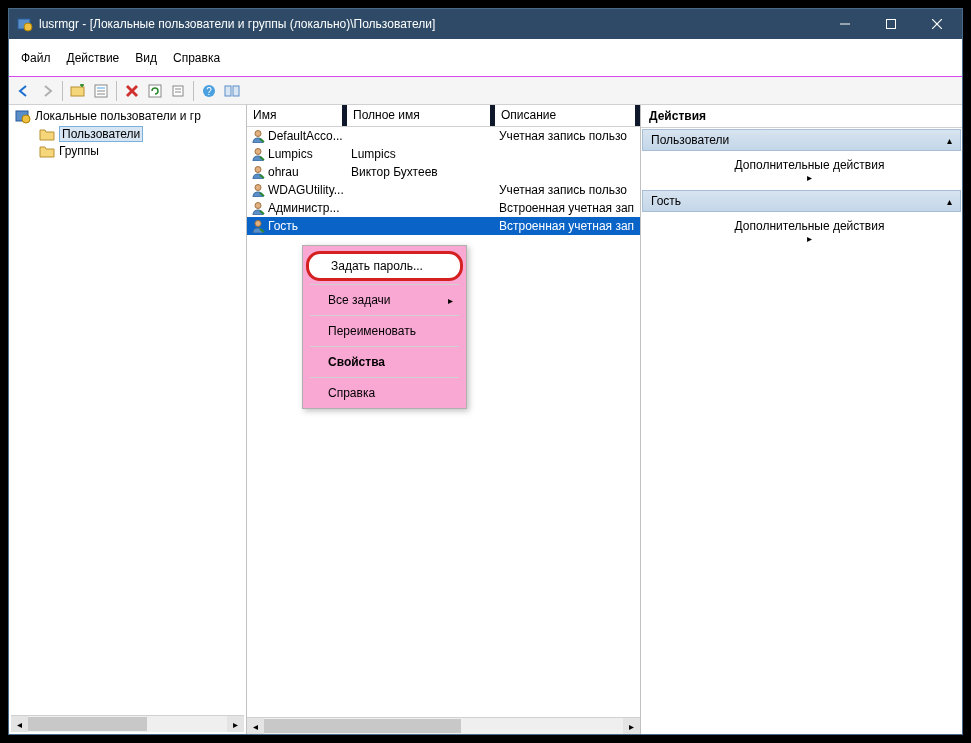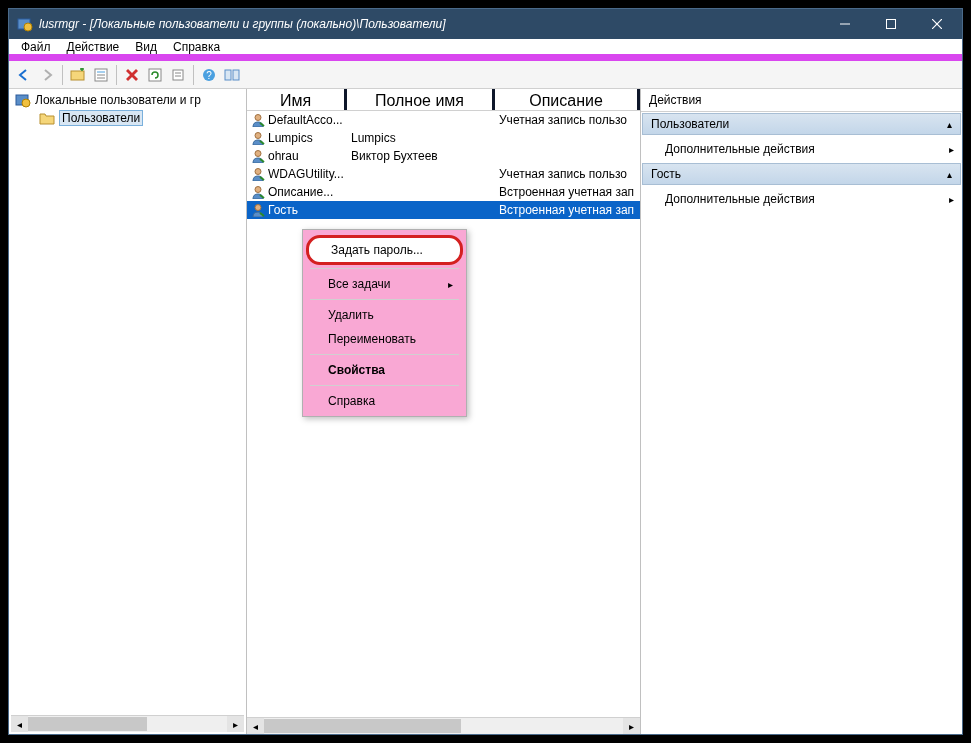--- a/index.html
+++ b/index.html
@@ -18,38 +18,37 @@
     display: flex;
     flex-direction: column;
   }
   .titlebar {
     height: 30px;
     background: #2e4a66;
     color: #fff;
     display: flex;
     align-items: center;
     padding: 0 2px 0 8px;
-    font-style: italic;
   }
   .titlebar-icon {
     width: 16px; height: 16px;
     margin-right: 6px;
     display: inline-flex;
   }
   .titlebar-title { flex: 1; font-size: 12px; }
   .win-btn {
     width: 46px; height: 30px;
     display: flex; align-items: center; justify-content: center;
     color: #fff;
   }
   .win-btn svg { width: 10px; height: 10px; }
   .menubar {
-    height: 22px;
-    background: #fff;
-    border-bottom: 7px solid #d946ef;
+    height: 38px;
+    background: #fff;
+    border-bottom: 1px solid #d946ef;
     display: flex;
     align-items: center;
     padding: 0 4px;
   }
   .menu-item { padding: 2px 8px; }
   .toolbar {
     height: 28px;
     background: #f5f5f5;
     border-bottom: 1px solid #d0d0d0;
     display: flex;
@@ -94,23 +93,23 @@
     display: flex; flex-direction: column;
   }
   .list-header {
     display: flex;
     background: #fff;
     border-bottom: 1px solid #d0d0d0;
     height: 22px;
   }
   .col {
     padding: 3px 6px;
-    border-right: 3px solid #0f172a;
-    font-size: 16px;
-    overflow: hidden; white-space: nowrap; text-align: center;
+    border-right: 5px solid #0f172a;
+    font-size: 12px;
+    overflow: hidden; white-space: nowrap;
   }
   .col-name { width: 100px; }
   .col-full { width: 148px; }
   .col-desc { flex: 1; }
   .list-body { flex: 1; position: relative; }
   .row {
     display: flex;
     height: 18px;
     align-items: center;
   }
@@ -125,34 +124,34 @@
   .cell-full { width: 148px; }
   .cell-desc { flex: 1; text-align: center; }
   .user-icon { width: 14px; height: 14px; flex-shrink: 0; }
   .actions-pane {
     flex: 1;
     background: #fff;
     display: flex; flex-direction: column;
   }
   .actions-title {
     padding: 4px 8px;
-    font-weight: 400;
+    font-weight: 700;
     border-bottom: 1px solid #d0d0d0;
     background: #fff;
   }
   .actions-group-hdr {
     background: linear-gradient(#d8e4f0, #c3d6e9);
     border: 1px solid #a8bed4;
     padding: 3px 8px;
     display: flex; justify-content: space-between; align-items: center;
     margin: 1px;
   }
   .actions-row {
     padding: 6px 8px 6px 24px;
-    display: flex; justify-content: space-between; align-items: center;
+    display: flex; justify-content: space-between; align-items: center; flex-direction: column;
   }
   .context-menu {
     position: absolute;
     left: 55px;
     top: 118px;
     width: 165px;
     background: #f9a8d4;
     border: 1px solid #b0b0b0;
     box-shadow: 2px 2px 6px rgba(0,0,0,0.25);
     padding: 3px;
@@ -290,20 +289,26 @@
               <circle cx="11" cy="11" r="4" fill="#f0c040" stroke="#b08000"></circle>
             </svg>
           <span class="lbl">Локальные пользователи и гр</span>
         </div>
         <div class="tree-item child selected">
           <svg class="folder-icon" viewBox="0 0 16 14">
               <path d="M1 3 L6 3 L7 5 L15 5 L15 13 L1 13 Z" fill="#f5d67a" stroke="#b89030"></path>
             </svg>
           <span class="lbl">Пользователи</span>
         </div>
+        <div class="tree-item child">
+          <svg class="folder-icon" viewBox="0 0 16 14">
+              <path d="M1 3 L6 3 L7 5 L15 5 L15 13 L1 13 Z" fill="#f5d67a" stroke="#b89030"></path>
+            </svg>
+          <span class="lbl">Группы</span>
+        </div>
       </div>
       <div class="scrollbar-h">
         <div class="sb-btn">
             <span class="chev">◂</span>
           </div>
         <div class="sb-track">
             <div class="sb-thumb" style="left:0;width:60%"></div>
           </div>
         <div class="sb-btn">
             <span class="chev">▸</span>
@@ -367,21 +372,21 @@
               <div class="cell cell-full"></div>
               <div class="cell cell-desc">Учетная запись пользо</div>
             </div>
             <div class="row">
               <div class="cell cell-name">
                 <svg class="user-icon" viewBox="0 0 14 14">
                   <circle cx="7" cy="4.5" r="3" fill="#e0b080" stroke="#a07040"></circle>
                   <path d="M2 14 Q2 9 7 9 Q12 9 12 14 Z" fill="#5a8ec8" stroke="#3a6a9a"></path>
                   <path d="M9 10 L13 13" stroke="#2a8a2a" stroke-width="2"></path>
                 </svg>
-                <span>Описание...</span>
+                <span>Администр...</span>
               </div>
               <div class="cell cell-full"></div>
               <div class="cell cell-desc">Встроенная учетная зап</div>
             </div>
             <div class="row selected">
               <div class="cell cell-name">
                 <svg class="user-icon" viewBox="0 0 14 14">
                   <circle cx="7" cy="4.5" r="3" fill="#e0b080" stroke="#a07040"></circle>
                   <path d="M2 14 Q2 9 7 9 Q12 9 12 14 Z" fill="#5a8ec8" stroke="#3a6a9a"></path>
                   <path d="M9 10 L13 13" stroke="#2a8a2a" stroke-width="2"></path>
@@ -396,23 +401,20 @@
         <div class="context-menu">
           <div class="ctx-item highlight">
             <span>Задать пароль...</span>
           </div>
           <div class="ctx-sep"></div>
           <div class="ctx-item">
             <span>Все задачи</span>
             <span class="chev">▸</span>
           </div>
           <div class="ctx-sep"></div>
-          <div class="ctx-item">
-            <span>Удалить</span>
-          </div>
           <div class="ctx-item">
             <span>Переименовать</span>
           </div>
           <div class="ctx-sep"></div>
           <div class="ctx-item ctx-bold">
             <span>Свойства</span>
           </div>
           <div class="ctx-sep"></div>
           <div class="ctx-item">
             <span>Справка</span>

